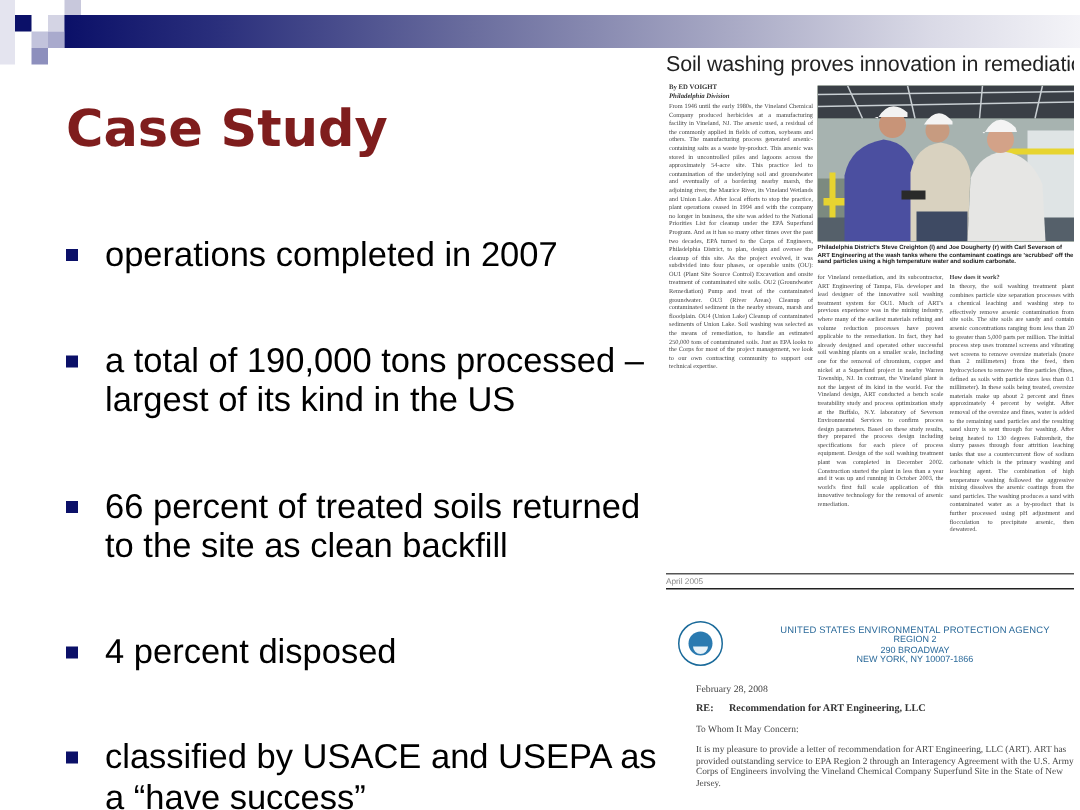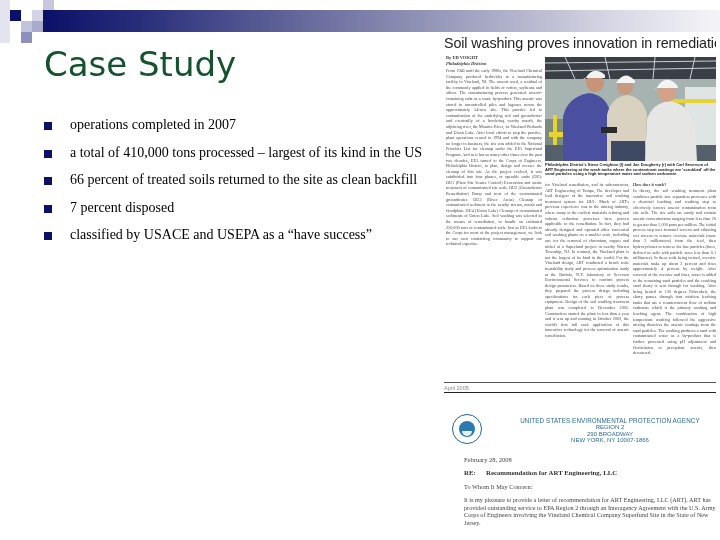--- a/index.html
+++ b/index.html
@@ -8,27 +8,27 @@
 
     
     .deco { position: absolute; }
     .sq { position: absolute; }
     .bar {
       position: absolute; left: 43px; top: 10px; width: 677px; height: 22px;
       background: linear-gradient(to right, #0b1068 0%, #2a2f7c 15%, #6a6d9e 40%, #a7a8c4 65%, #d9d9e6 85%, #f4f4f8 100%);
     }
 
     .title {
-      position: absolute; left: 44px; top: 44px;
-      font-family: "DejaVu Sans", sans-serif; font-size: 34px; font-weight: normal; color: #14532d;
+      position: absolute; left: 44px; top: 66px;
+      font-family: "DejaVu Sans", sans-serif; font-size: 34px; font-weight: bold; color: #7f1d1d;
       letter-spacing: 0px;
     }
 
     .bullets { position: absolute; left: 44px; top: 112px; width: 395px; }
-    .bullet { position: relative; padding-left: 26px; font-family: Liberation Serif, serif; font-size: 14px; line-height: 26.5px; color: #000; margin-bottom: 0; }
+    .bullet { position: relative; padding-left: 26px; font-family: Liberation Sans, sans-serif; font-size: 23px; line-height: 26.5px; color: #000; margin-bottom: 0; margin-top: 44px; }
     .bullet .mark { position: absolute; left: 0; top: 10px; width: 8px; height: 8px; background: #0b1068; }
 
     
     .article { position: absolute; left: 444px; top: 35px; width: 272px; height: 355px; background: #fff; overflow: hidden; }
     .art-headline { font-family: "Liberation Sans", sans-serif; font-size: 14.3px; color: #222; white-space: nowrap; letter-spacing: -0.1px; }
     .byline { position: absolute; left: 2px; top: 20px; font-family: "Liberation Serif", serif; font-size: 4.5px; line-height: 5.5px; color: #333; font-weight: bold; }
     .byline .i { font-style: italic; }
     .col { position: absolute; font-family: "Liberation Serif", serif; font-size: 4.2px; line-height: 5.6px; color: #444; text-align: justify; overflow: hidden; }
     .photo { position: absolute; left: 101px; top: 22px; width: 171px; height: 104px; overflow: hidden; background: #6d7a6a; }
     .caption { position: absolute; left: 101px; top: 128px; width: 171px; font-family: "Liberation Sans", sans-serif; font-size: 4px; line-height: 4.6px; color: #222; font-weight: bold; }
@@ -66,29 +66,29 @@
 
 <h1 class="title">Case Study</h1>
 
 <div class="bullets">
   <div class="bullet" style="margin-bottom:1px;">
     <span class="mark"></span>
     <span>operations completed in 2007</span>
   </div>
   <div class="bullet" style="margin-bottom:1px;">
     <span class="mark"></span>
-    <span>a total of 410,000 tons processed – largest of its kind in the US</span>
+    <span>a total of 190,000 tons processed – largest of its kind in the US</span>
   </div>
   <div class="bullet" style="margin-bottom:1px;">
     <span class="mark"></span>
     <span>66 percent of treated soils returned to the site as clean backfill</span>
   </div>
   <div class="bullet" style="margin-bottom:1px;">
     <span class="mark"></span>
-    <span>7 percent disposed</span>
+    <span>4 percent disposed</span>
   </div>
   <div class="bullet" style="margin-bottom:1px;">
     <span class="mark"></span>
     <span>classified by USACE and USEPA as a “have success”</span>
   </div>
 </div>
 
 <div class="article">
   <div class="art-headline">Soil washing proves innovation in remediation</div>
   <div class="byline">

